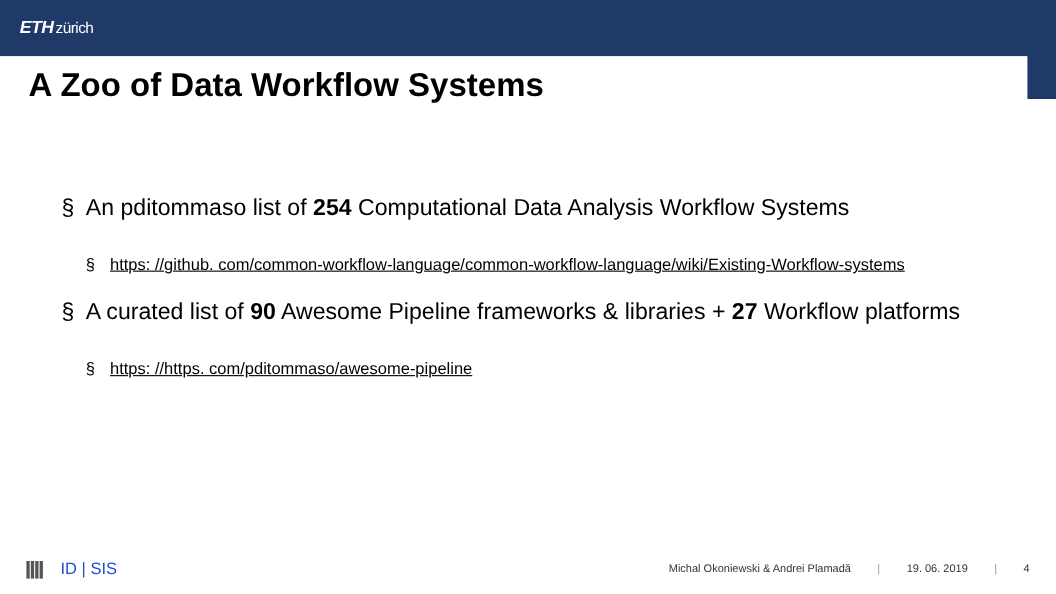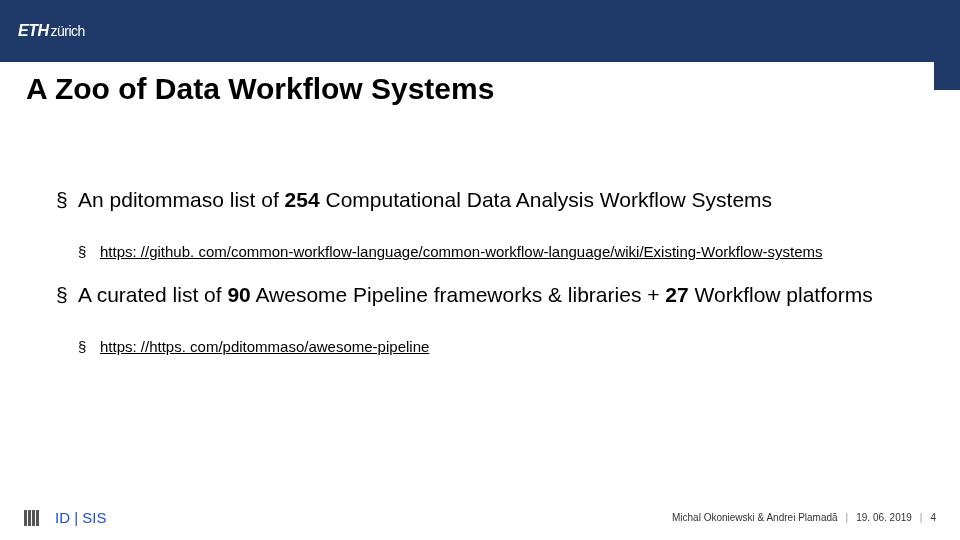--- a/index.html
+++ b/index.html
@@ -6,21 +6,21 @@
   body {
     width: 960px;
     height: 540px;
     font-family: Arial, Helvetica, sans-serif;
     background: #fff;
     position: relative;
     overflow: hidden;
   }
   .topbar {
     width: 100%;
-    height: 62px;
+    height: 51px;
     background: #1f3a68;
     display: flex;
     align-items: center;
     padding-left: 18px;
   }
   .logo {
     color: #fff;
     font-size: 16px;
     font-weight: 700;
     font-style: italic;
@@ -115,21 +115,21 @@
     background: #555;
   }
   .footer-left {
     font-size: 15px;
     color: #1d4ed8;
   }
   .footer-right {
     margin-left: auto;
     display: flex;
     align-items: center;
-    gap: 8px;
+    gap: 24px;
     font-size: 10px;
     color: #333;
     text-align: center;
   }
   .sep { color: #999; }
 </style>
 </head>
 <body>
 
 <div class="topbar">

